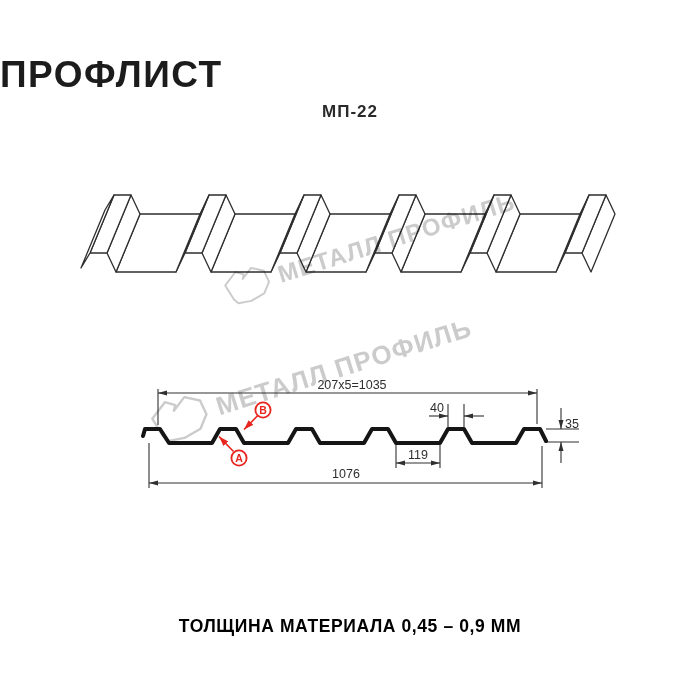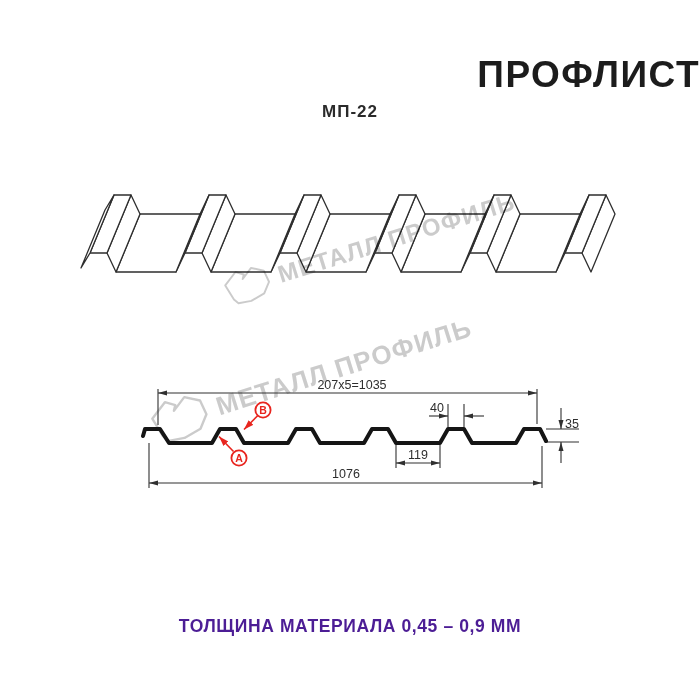--- a/index.html
+++ b/index.html
@@ -1,30 +1,30 @@
 <!DOCTYPE html>
 <html><head>
 <meta charset="utf-8">
 <style>
   html,body{margin:0;padding:0;background:#fff;}
   .page{
     position:relative;width:700px;height:700px;background:#ffffff;overflow:hidden;
     font-family:"Liberation Sans",sans-serif;
   }
   .title{
-    position:absolute;top:54px;left:0;width:700px;margin:0;text-align:right;
+    position:absolute;top:54px;left:0;width:700px;margin:0;text-align:left;
     font-size:37px;font-weight:800;letter-spacing:1.5px;color:#1c1c1c;
   }
   .subtitle{
     position:absolute;top:102px;left:0;width:700px;text-align:center;
     font-size:17px;font-weight:600;letter-spacing:1px;color:#2a2a2a;
   }
   .footer{
     position:absolute;top:616px;left:0;width:700px;text-align:center;
-    font-size:17.5px;font-weight:600;letter-spacing:.6px;color:#4c1d95;
+    font-size:17.5px;font-weight:600;letter-spacing:.6px;color:#000000;
   }
   svg.layer{position:absolute;left:0;}
   #iso{top:185px;width:700px;height:100px;z-index:1;}
   #cross{top:340px;width:700px;height:180px;z-index:3;}
   .wm{
     position:absolute;display:flex;align-items:center;gap:6px;
     z-index:2;mix-blend-mode:multiply;opacity:.92;pointer-events:none;
   }
   .wm-text{
     font-weight:700;color:#c7c7c7;letter-spacing:1.2px;white-space:nowrap;

